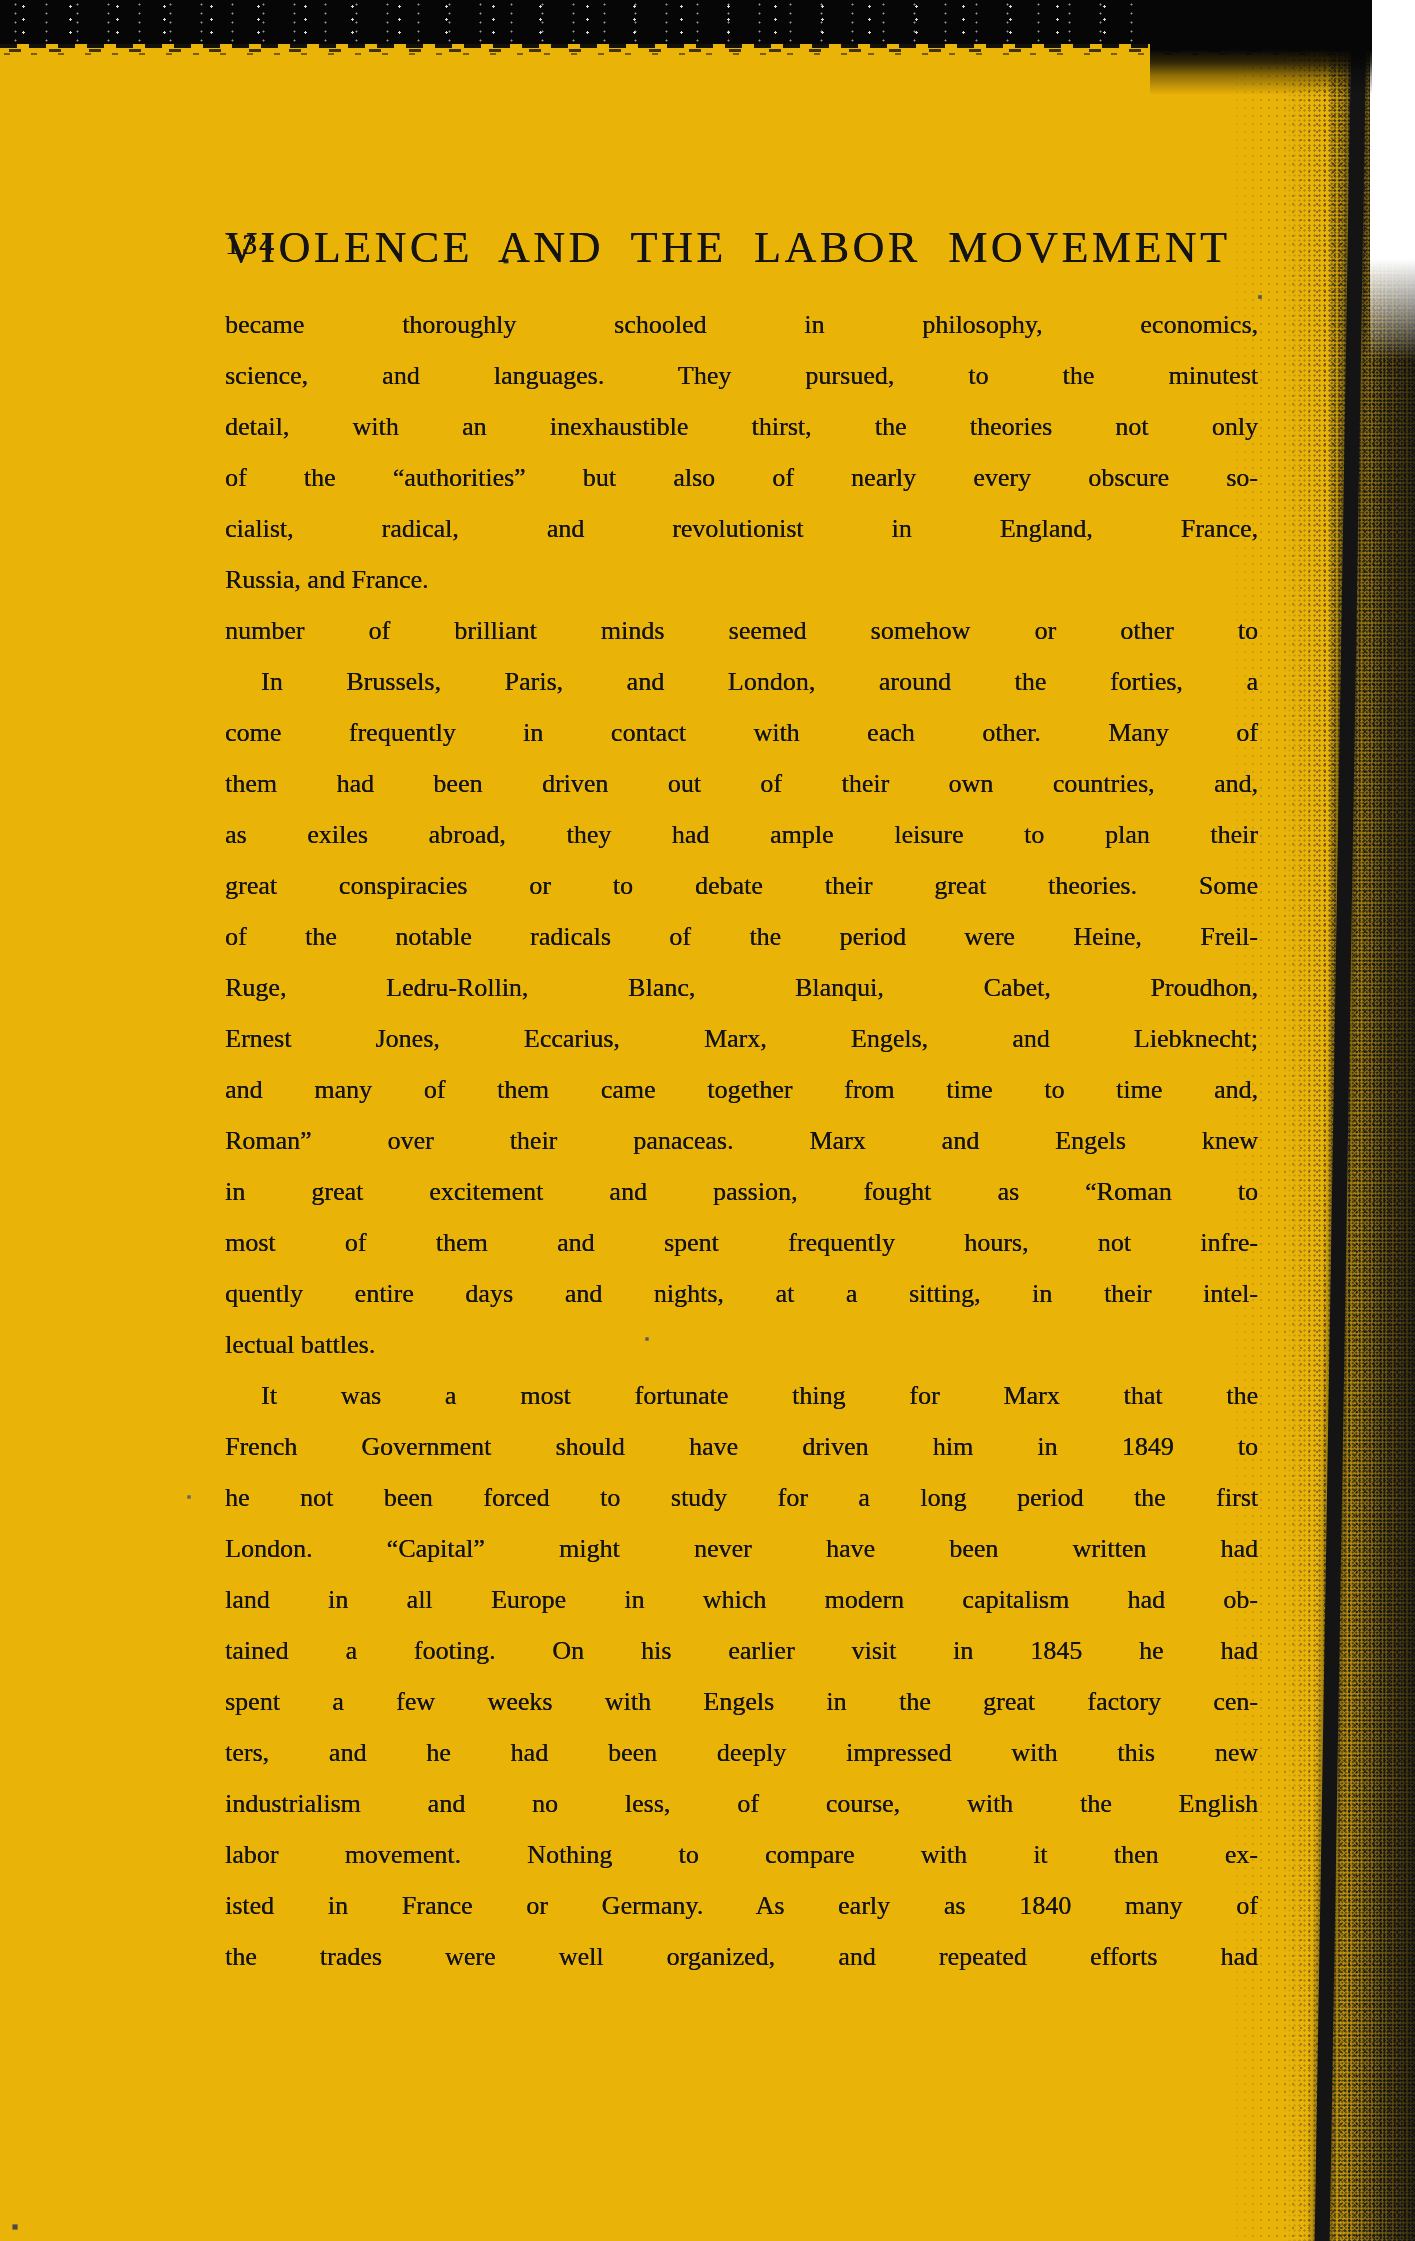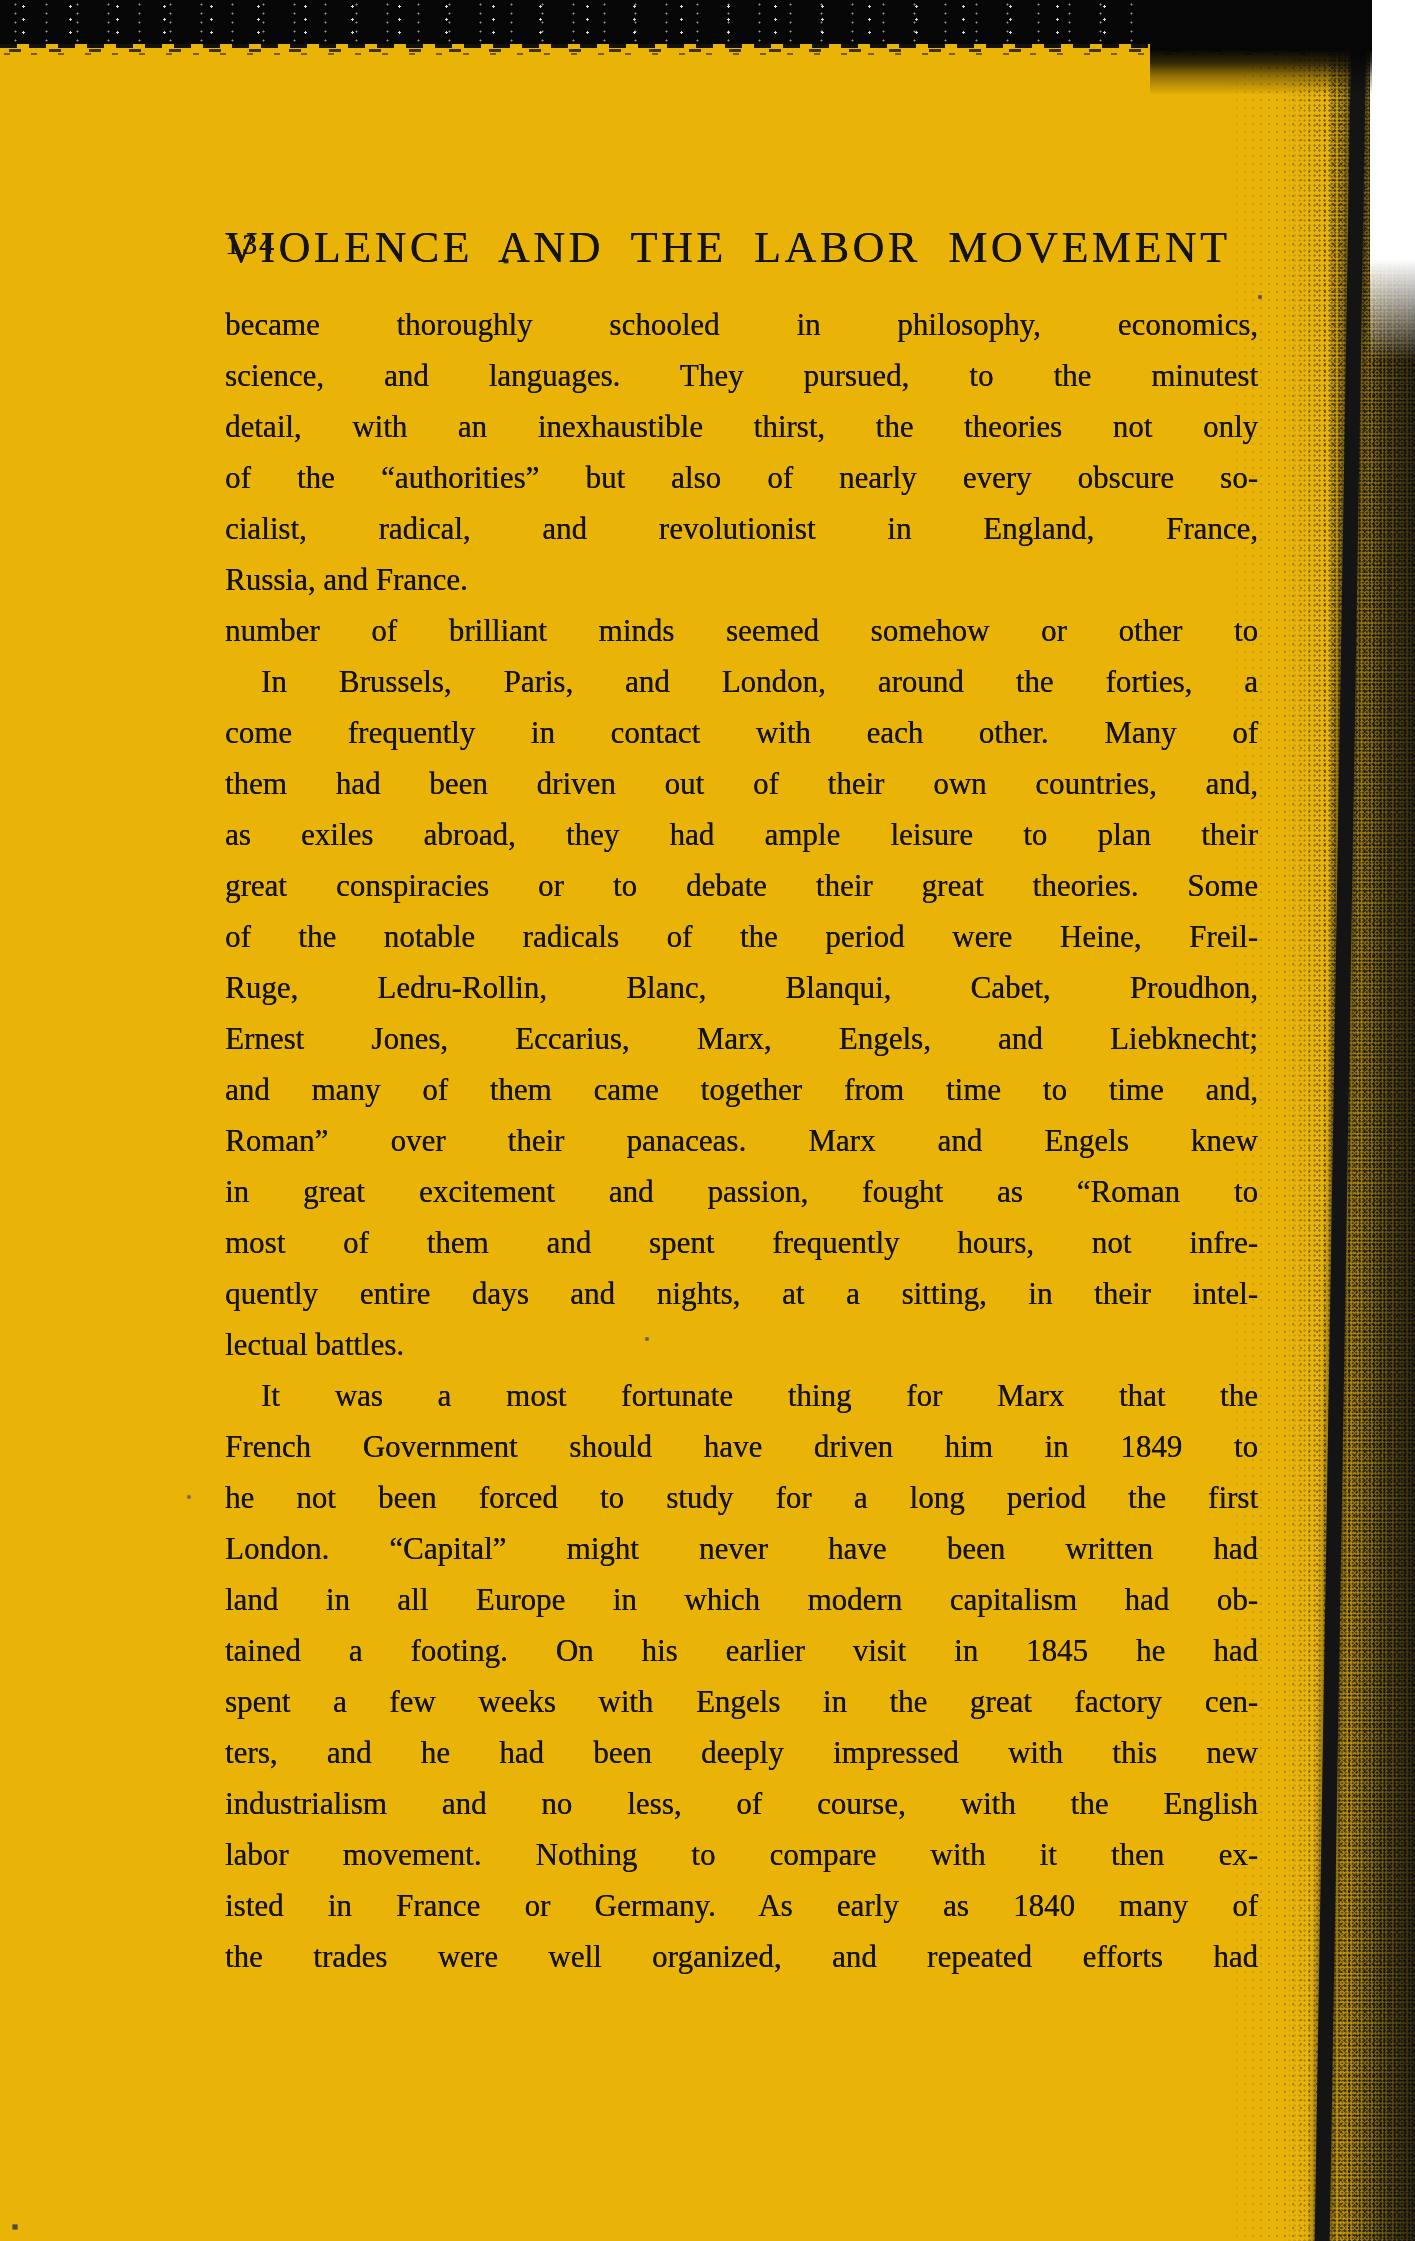--- a/index.html
+++ b/index.html
@@ -93,21 +93,21 @@
   }
   .running-title{
     position:absolute;left:0;top:0;width:970px;text-align:right;
     font-size:44px;letter-spacing:3.5px;word-spacing:13px;
     text-shadow:.25px .25px 0 currentColor;
     white-space:nowrap;
   }
 
   .body-text{
     position:absolute;left:225px;top:299px;width:1033px;z-index:5;
-    font-size:31px;line-height:51px;
+    font-size:26px;line-height:51px;
     text-shadow:.25px .25px 0 currentColor;
   }
   .line{
     text-align:justify;
     text-align-last:justify;
     text-justify:inter-word;
     height:51px;overflow:visible;white-space:normal;
   }
   .line.indent{padding-left:36px;}
   .line.endline{text-align-last:left;}

